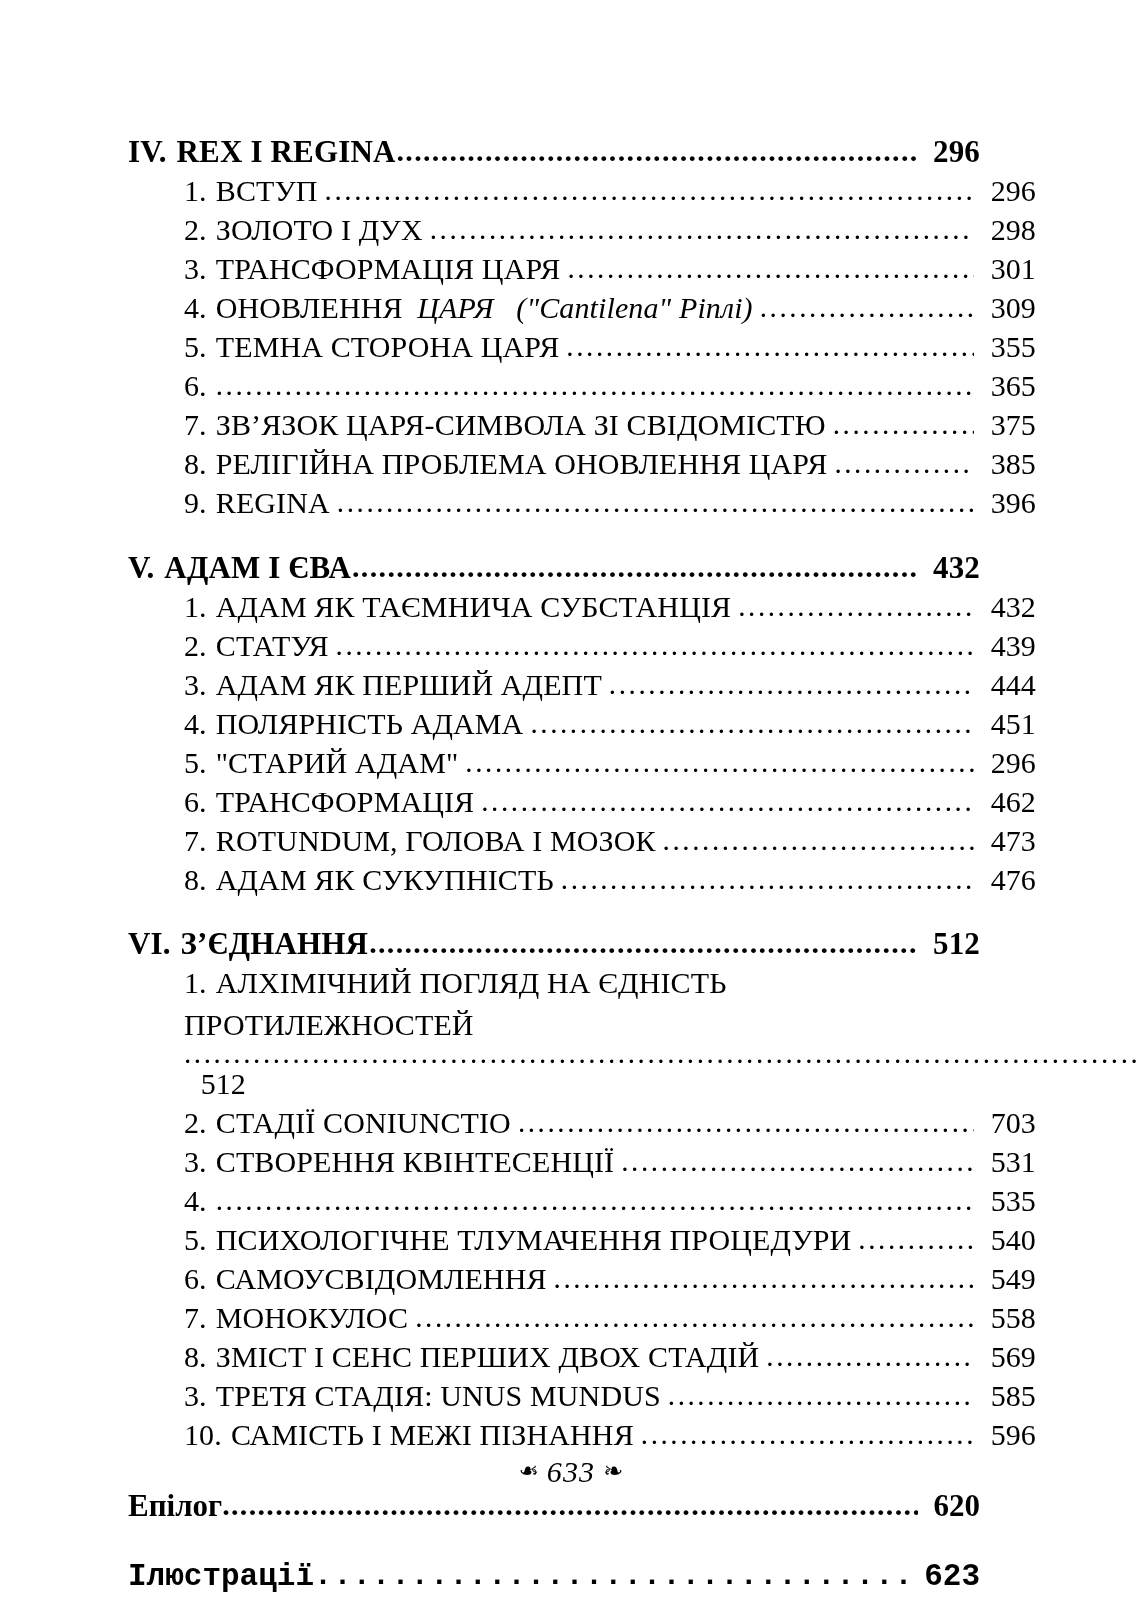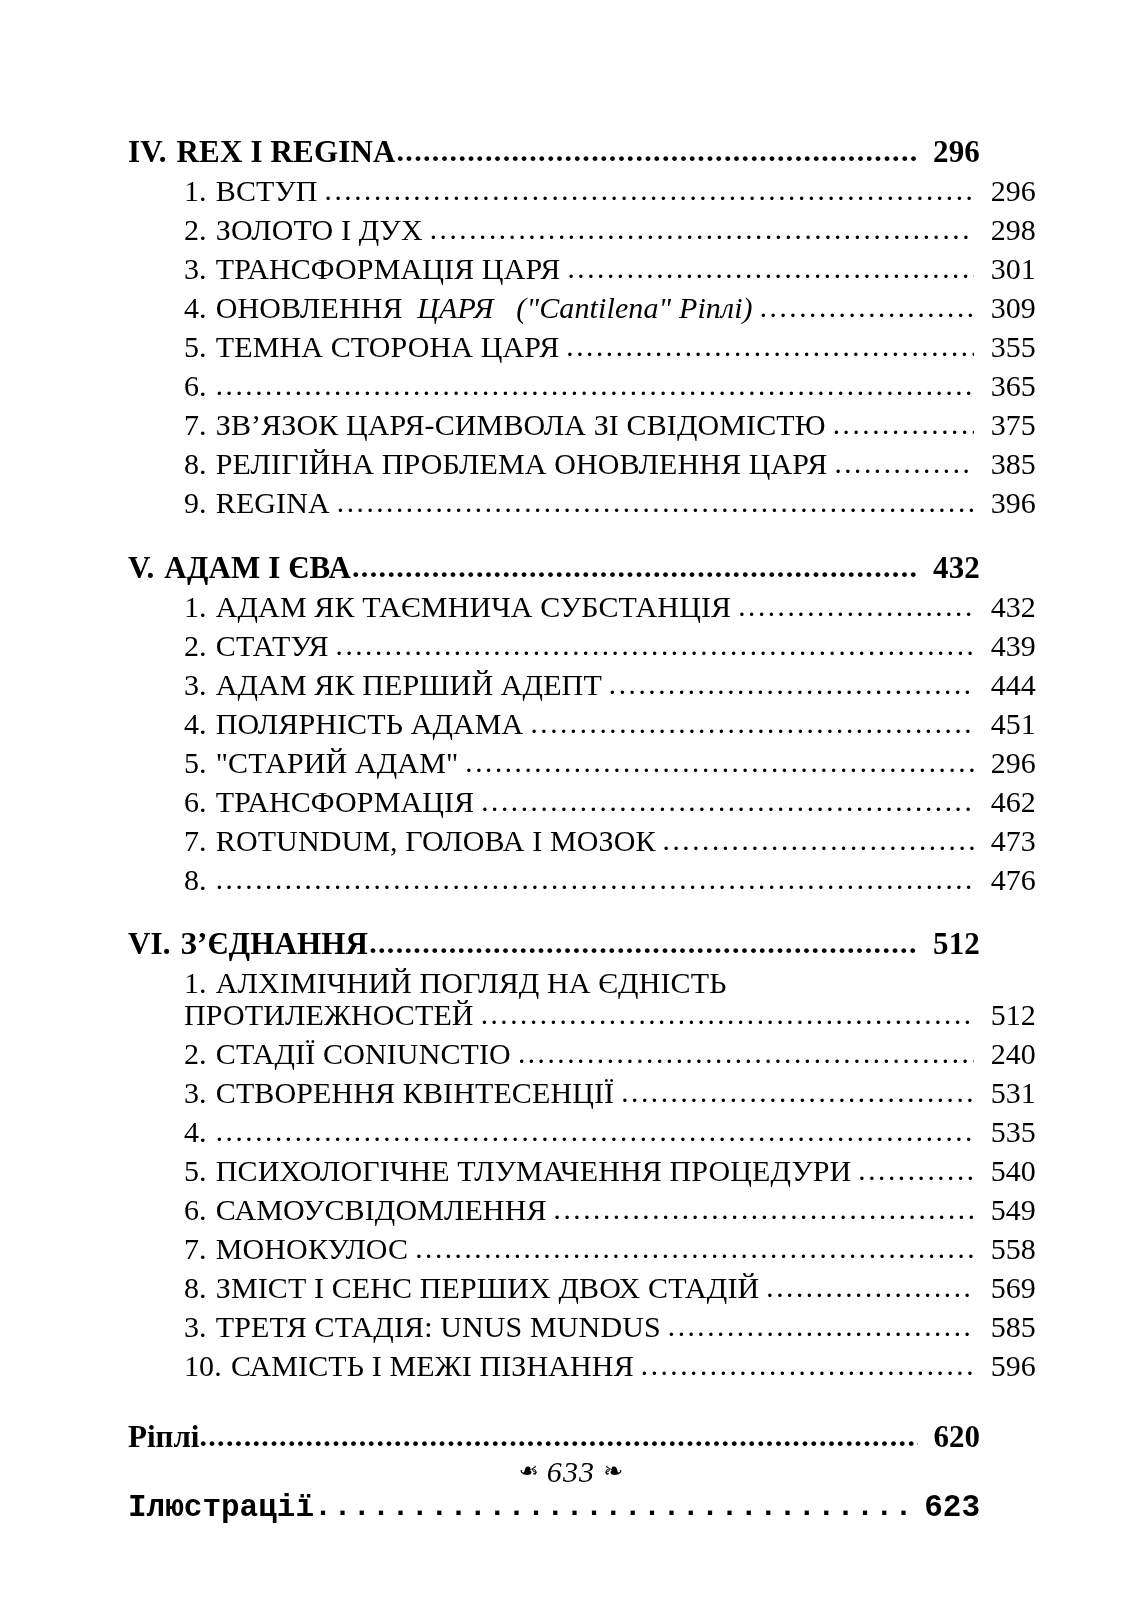--- a/index.html
+++ b/index.html
@@ -82,21 +82,22 @@
     margin-top: 9px;
     letter-spacing: 0.004em;
   }
   .item .label { padding-right: 7px; }
   .item .dots { padding-right: 8px; }
   .item .pg { width: 62px; }
 
   
   .item.cont {
     padding-left: 56px;
-    margin-top: 2px;
+    margin-top: 12px;
+    flex-direction: column;
   }
 
   .item .num { padding-right: 9px; }
 
   .ital {
     font-style: italic;
     font-family: "Liberation Serif", "DejaVu Serif", serif;
   }
 
   
@@ -275,20 +276,21 @@
 
       <div class="row item">
         <span class="label num">7.</span>
         <span class="label">ROTUNDUM, ГОЛОВА І МОЗОК</span>
         <span class="dots">...................................................................................................................................................</span>
         <span class="pg">473</span>
       </div>
 
       <div class="row item">
         <span class="label num">8.</span>
+        <span class="label">АДАМ ЯК СУКУПНІСТЬ</span>
         <span class="dots">...................................................................................................................................................</span>
         <span class="pg">476</span>
       </div>
 
     </div>
 
     <div class="group g3">
 
       <div class="row part">
         <span class="label">VI.</span>
@@ -305,21 +307,21 @@
       <div class="row item cont">
         <span class="label">ПРОТИЛЕЖНОСТЕЙ</span>
         <span class="dots">...................................................................................................................................................</span>
         <span class="pg">512</span>
       </div>
 
       <div class="row item">
         <span class="label num">2.</span>
         <span class="label">СТАДІЇ CONIUNCTIO</span>
         <span class="dots">...................................................................................................................................................</span>
-        <span class="pg">240</span>
+        <span class="pg">703</span>
       </div>
 
       <div class="row item">
         <span class="label num">3.</span>
         <span class="label">СТВОРЕННЯ КВІНТЕСЕНЦІЇ</span>
         <span class="dots">...................................................................................................................................................</span>
         <span class="pg">531</span>
       </div>
 
       <div class="row item">
@@ -366,21 +368,21 @@
       <div class="row item">
         <span class="label num">10.</span>
         <span class="label">САМІСТЬ І МЕЖІ ПІЗНАННЯ</span>
         <span class="dots">...................................................................................................................................................</span>
         <span class="pg">596</span>
       </div>
 
     </div>
 
     <div class="row back">
-      <span class="label">Ріплі</span>
+      <span class="label">Епілог</span>
       <span class="dots">...................................................................................................................................................</span>
       <span class="pg">620</span>
     </div>
 
     <div class="row back second">
       <span class="label">Ілюстрації</span>
       <span class="dots">...................................................................................................................................................</span>
       <span class="pg">623</span>
     </div>
 

